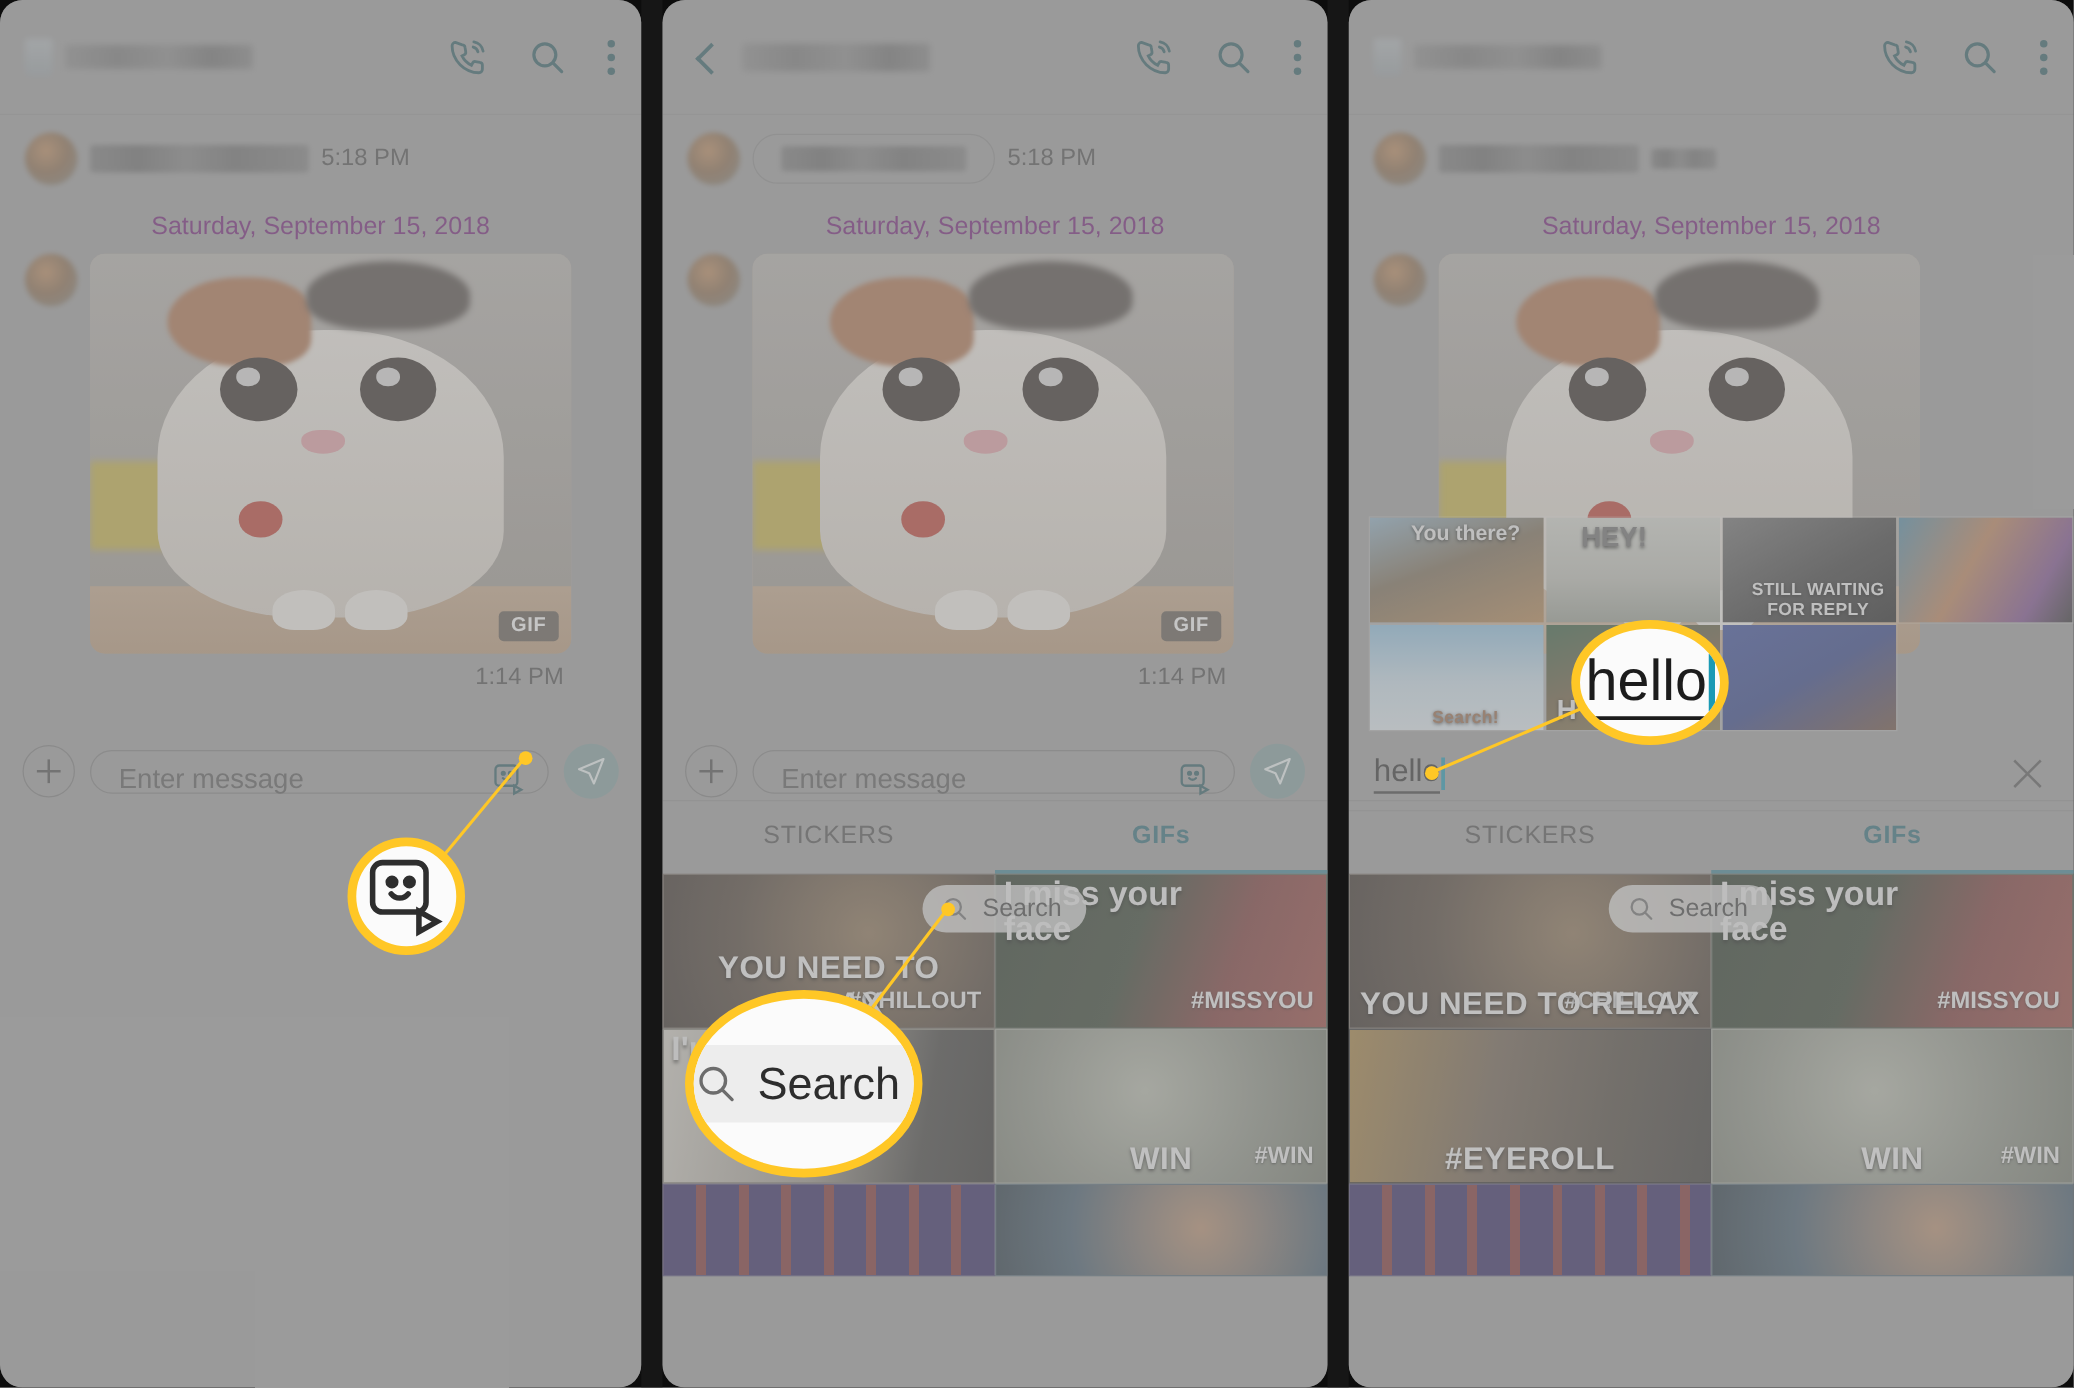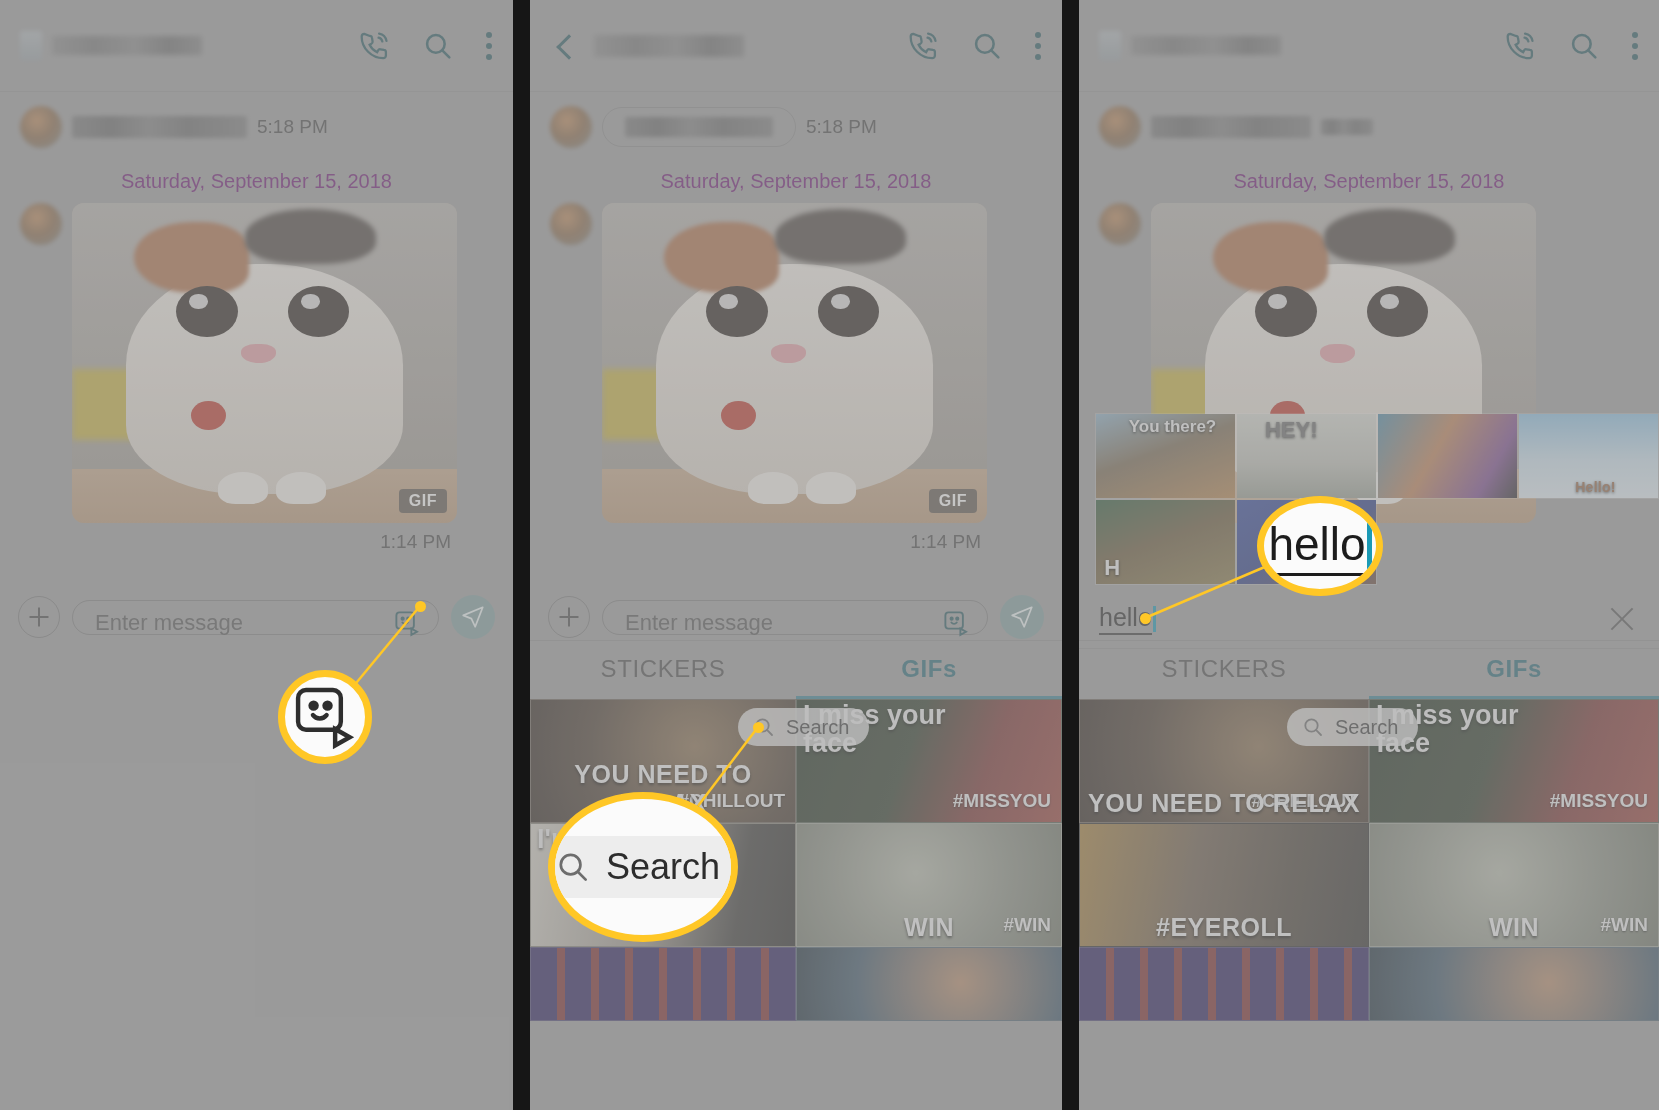--- a/index.html
+++ b/index.html
@@ -16,20 +16,21 @@
     display: flex;
   }
 
   
   .panel {
     position: relative;
     height: 1110px;
     background: #a0a0a0;
     overflow: hidden;
     flex: none;
+    border-radius: 18px;
   }
   .panel-1 { width: 513px; }
   .divider { width: 17px; height: 1110px; background: #161616; flex: none; }
   .panel-2 { width: 532px; }
   .panel-3 { width: 580px; }
 
   
   .veil {
     position: absolute; inset: 0;
     background: rgba(150,150,150,0.55);
@@ -165,21 +166,21 @@
     display:flex; align-items:center; justify-content:center;
     color:#eef5f5;
   }
   .send-btn svg { width: 26px; height: 26px; }
 
   
   .tray { border-top: 1px solid rgba(0,0,0,0.09); }
   .tabs { display:flex; height: 58px; }
   .tab {
     flex:1; display:flex; align-items:center; justify-content:center;
-    font-size: 24px; letter-spacing: .6px; color:#4f4f4f;
+    font-size: 20px; letter-spacing: .6px; color:#4f4f4f;
     border-bottom: 3px solid transparent;
   }
   .tab.active { color:#2b6b78; font-weight: 700; border-bottom-color:#3d8394; }
   .grid { display:grid; grid-template-columns: 1fr 1fr; }
   .cell { position: relative; height: 124px; overflow: hidden; border: 1px solid rgba(255,255,255,0.18); }
   .cell .bg { position:absolute; inset:0; }
   .cell .tag {
     position:absolute; right:10px; bottom:10px;
     color:#f1f1f1; font-size: 19px; font-weight: 700;
     text-shadow: 0 1px 2px rgba(0,0,0,.6);
@@ -586,25 +587,29 @@
     <div class="results">
       <div class="rcell">
         <div class="bg" style="background:linear-gradient(160deg,#8fb2c9 0%,#7a6a52 45%,#b8864f 100%)"></div>
         <span class="t top">You there?</span>
       </div>
       <div class="rcell">
         <div class="bg" style="background:linear-gradient(180deg,#d8dad2 0%,#c2c3ba 58%,#9aa094 100%)"></div>
         <span class="t top" style="left:-22%;color:#6e6e6e;font-size:22px">HEY!</span>
       </div>
       <div class="rcell">
+        <div class="bg" style="background:linear-gradient(150deg,#6e6e6e 0%,#3a3a3a 55%,#1e1e1e 100%)"></div>
+        <span class="t bot">STILL WAITING FOR REPLY</span>
+      </div>
+      <div class="rcell">
         <div class="bg" style="background:linear-gradient(120deg,#4e8aa8 0%,#c08257 42%,#7c4a8e 78%,#2b2b2b 100%)"></div>
       </div>
       <div class="rcell">
         <div class="bg" style="background:linear-gradient(180deg,#8fc3e4 0%,#cfe3ef 55%,#e4eef4 100%)"></div>
-        <span class="t bot" style="color:#9c6a4a">Hello!</span>
+        <span class="t bot" style="color:#9c6a4a">Search!</span>
       </div>
       <div class="rcell">
         <div class="bg" style="background:linear-gradient(160deg,#2f5a3a 0%,#6b5a3a 48%,#8a7a4a 100%)"></div>
         <span class="t bot" style="left:6%;text-align:left;font-size:22px">H</span>
       </div>
       <div class="rcell">
         <div class="bg" style="background:linear-gradient(150deg,#33489c 0%,#2b3c86 50%,#6a4a3a 100%)"></div>
       </div>
     </div>
 

